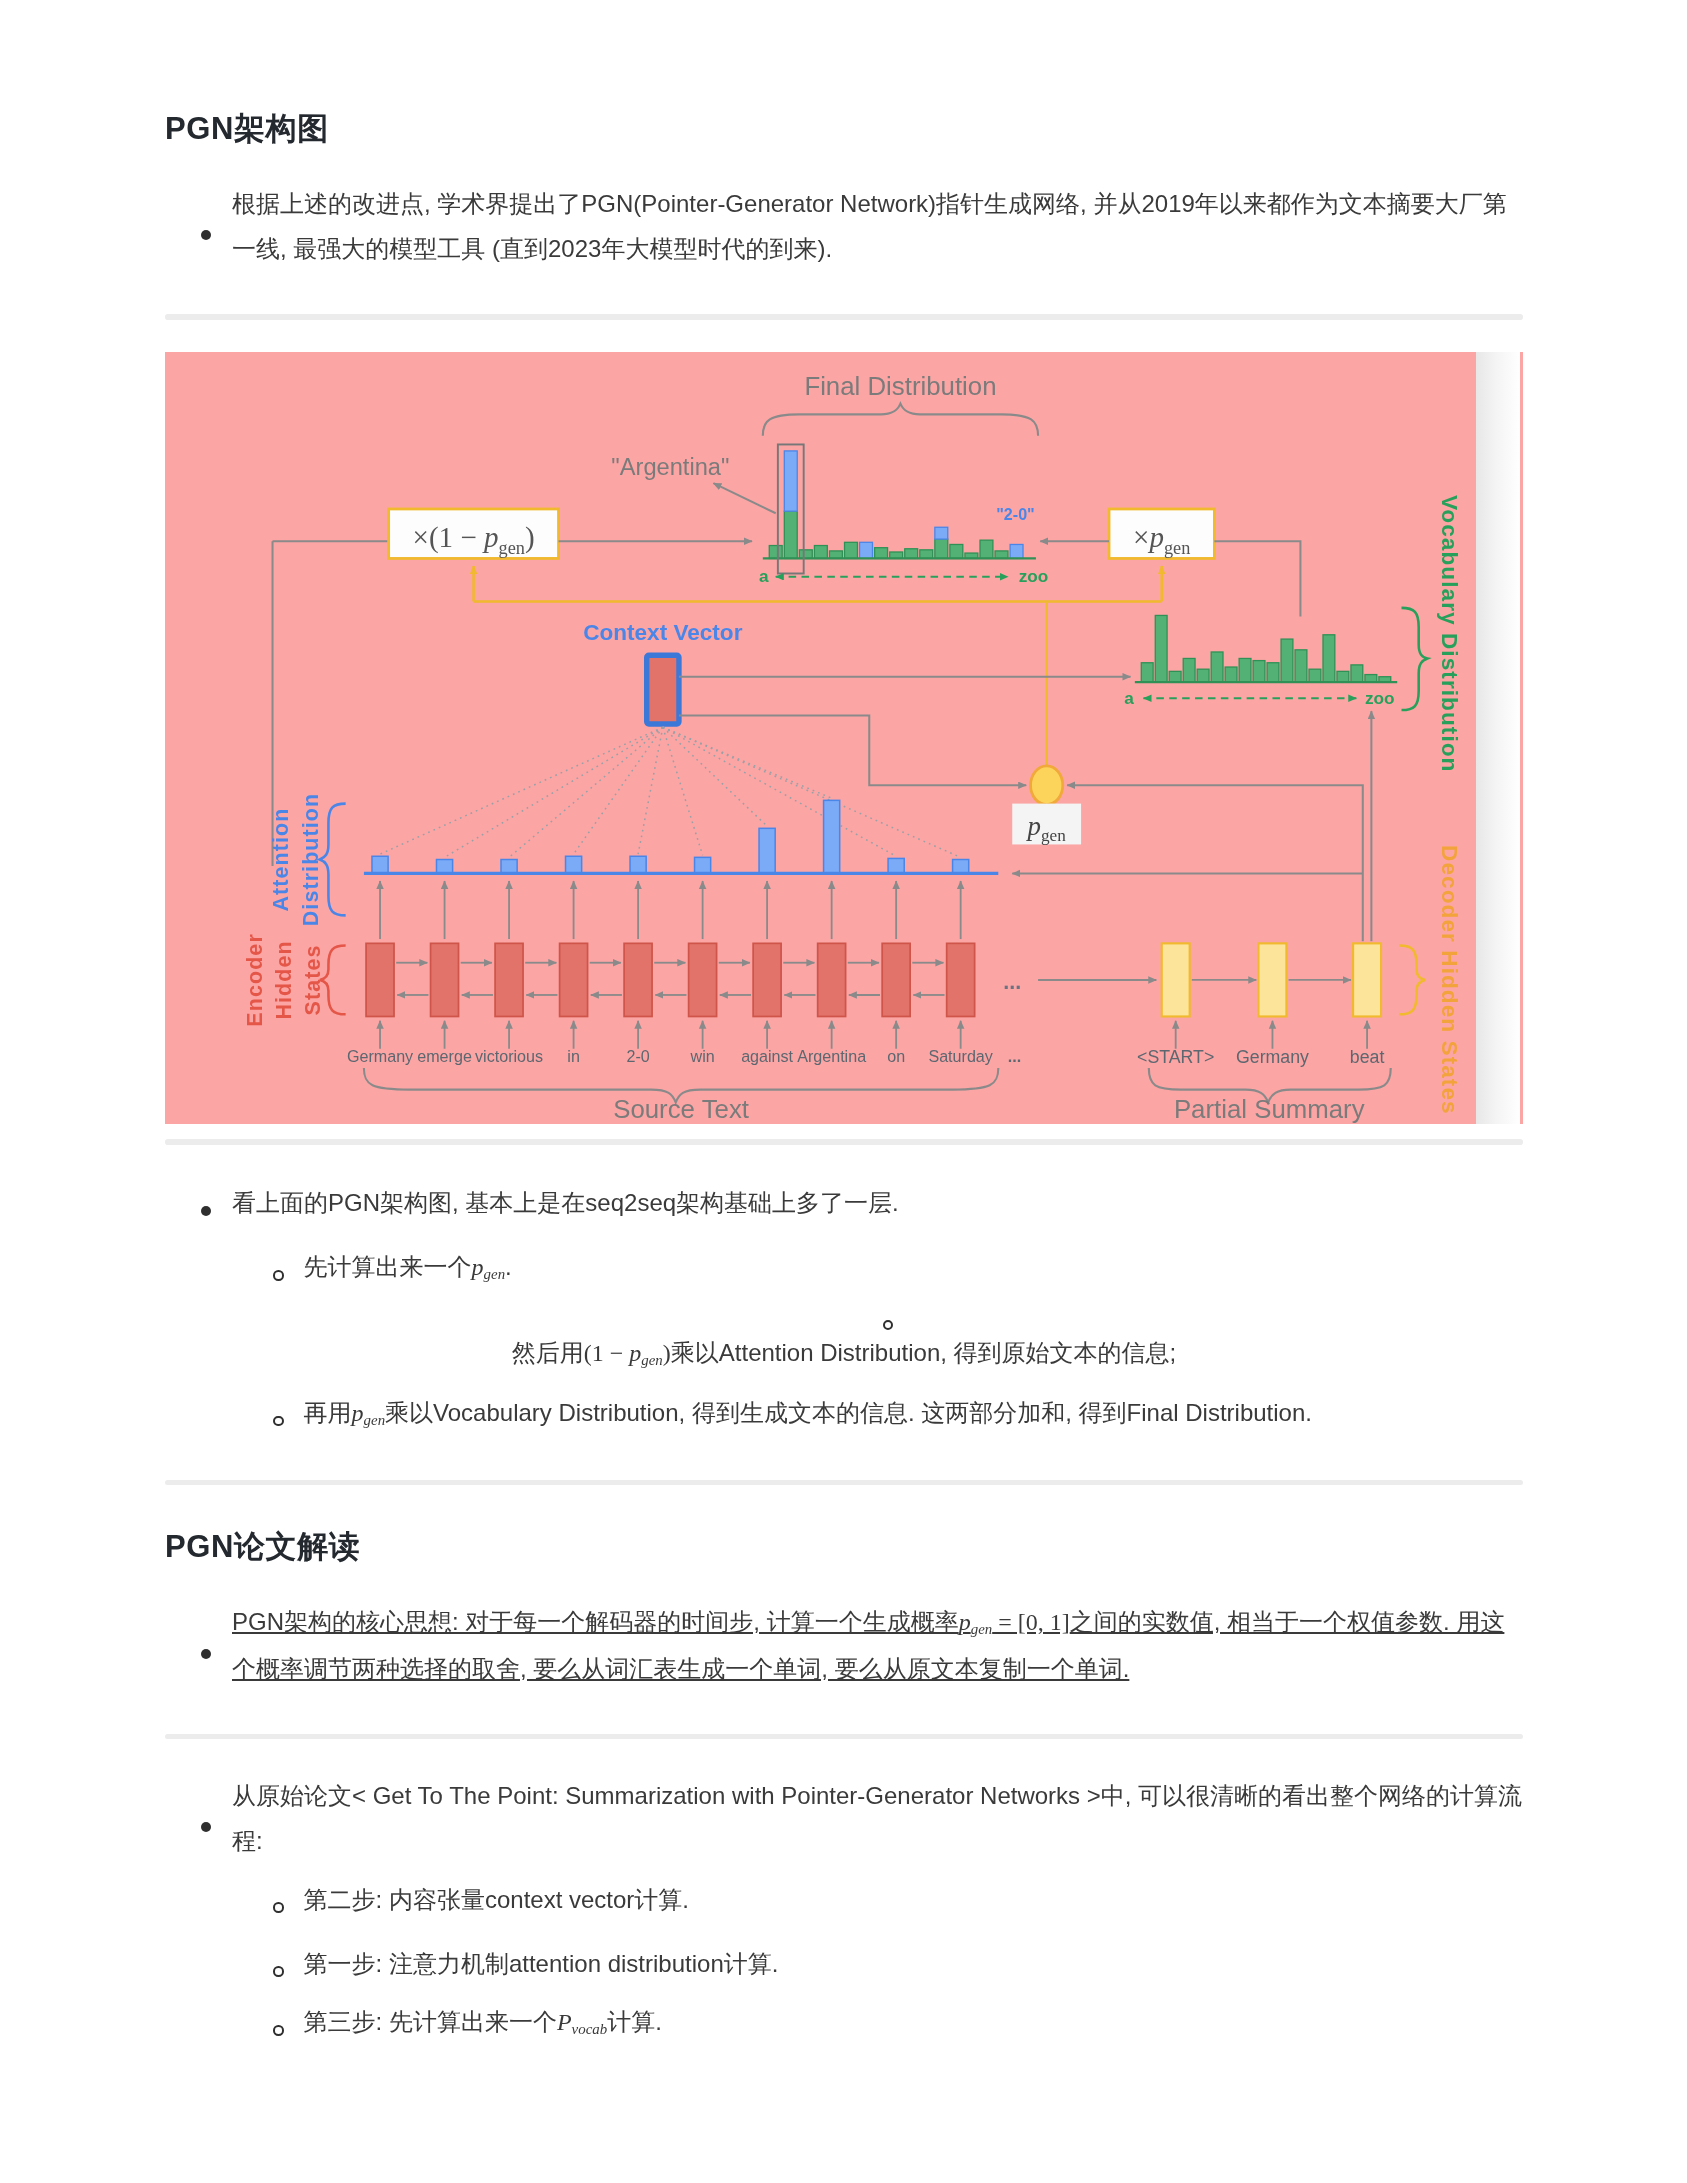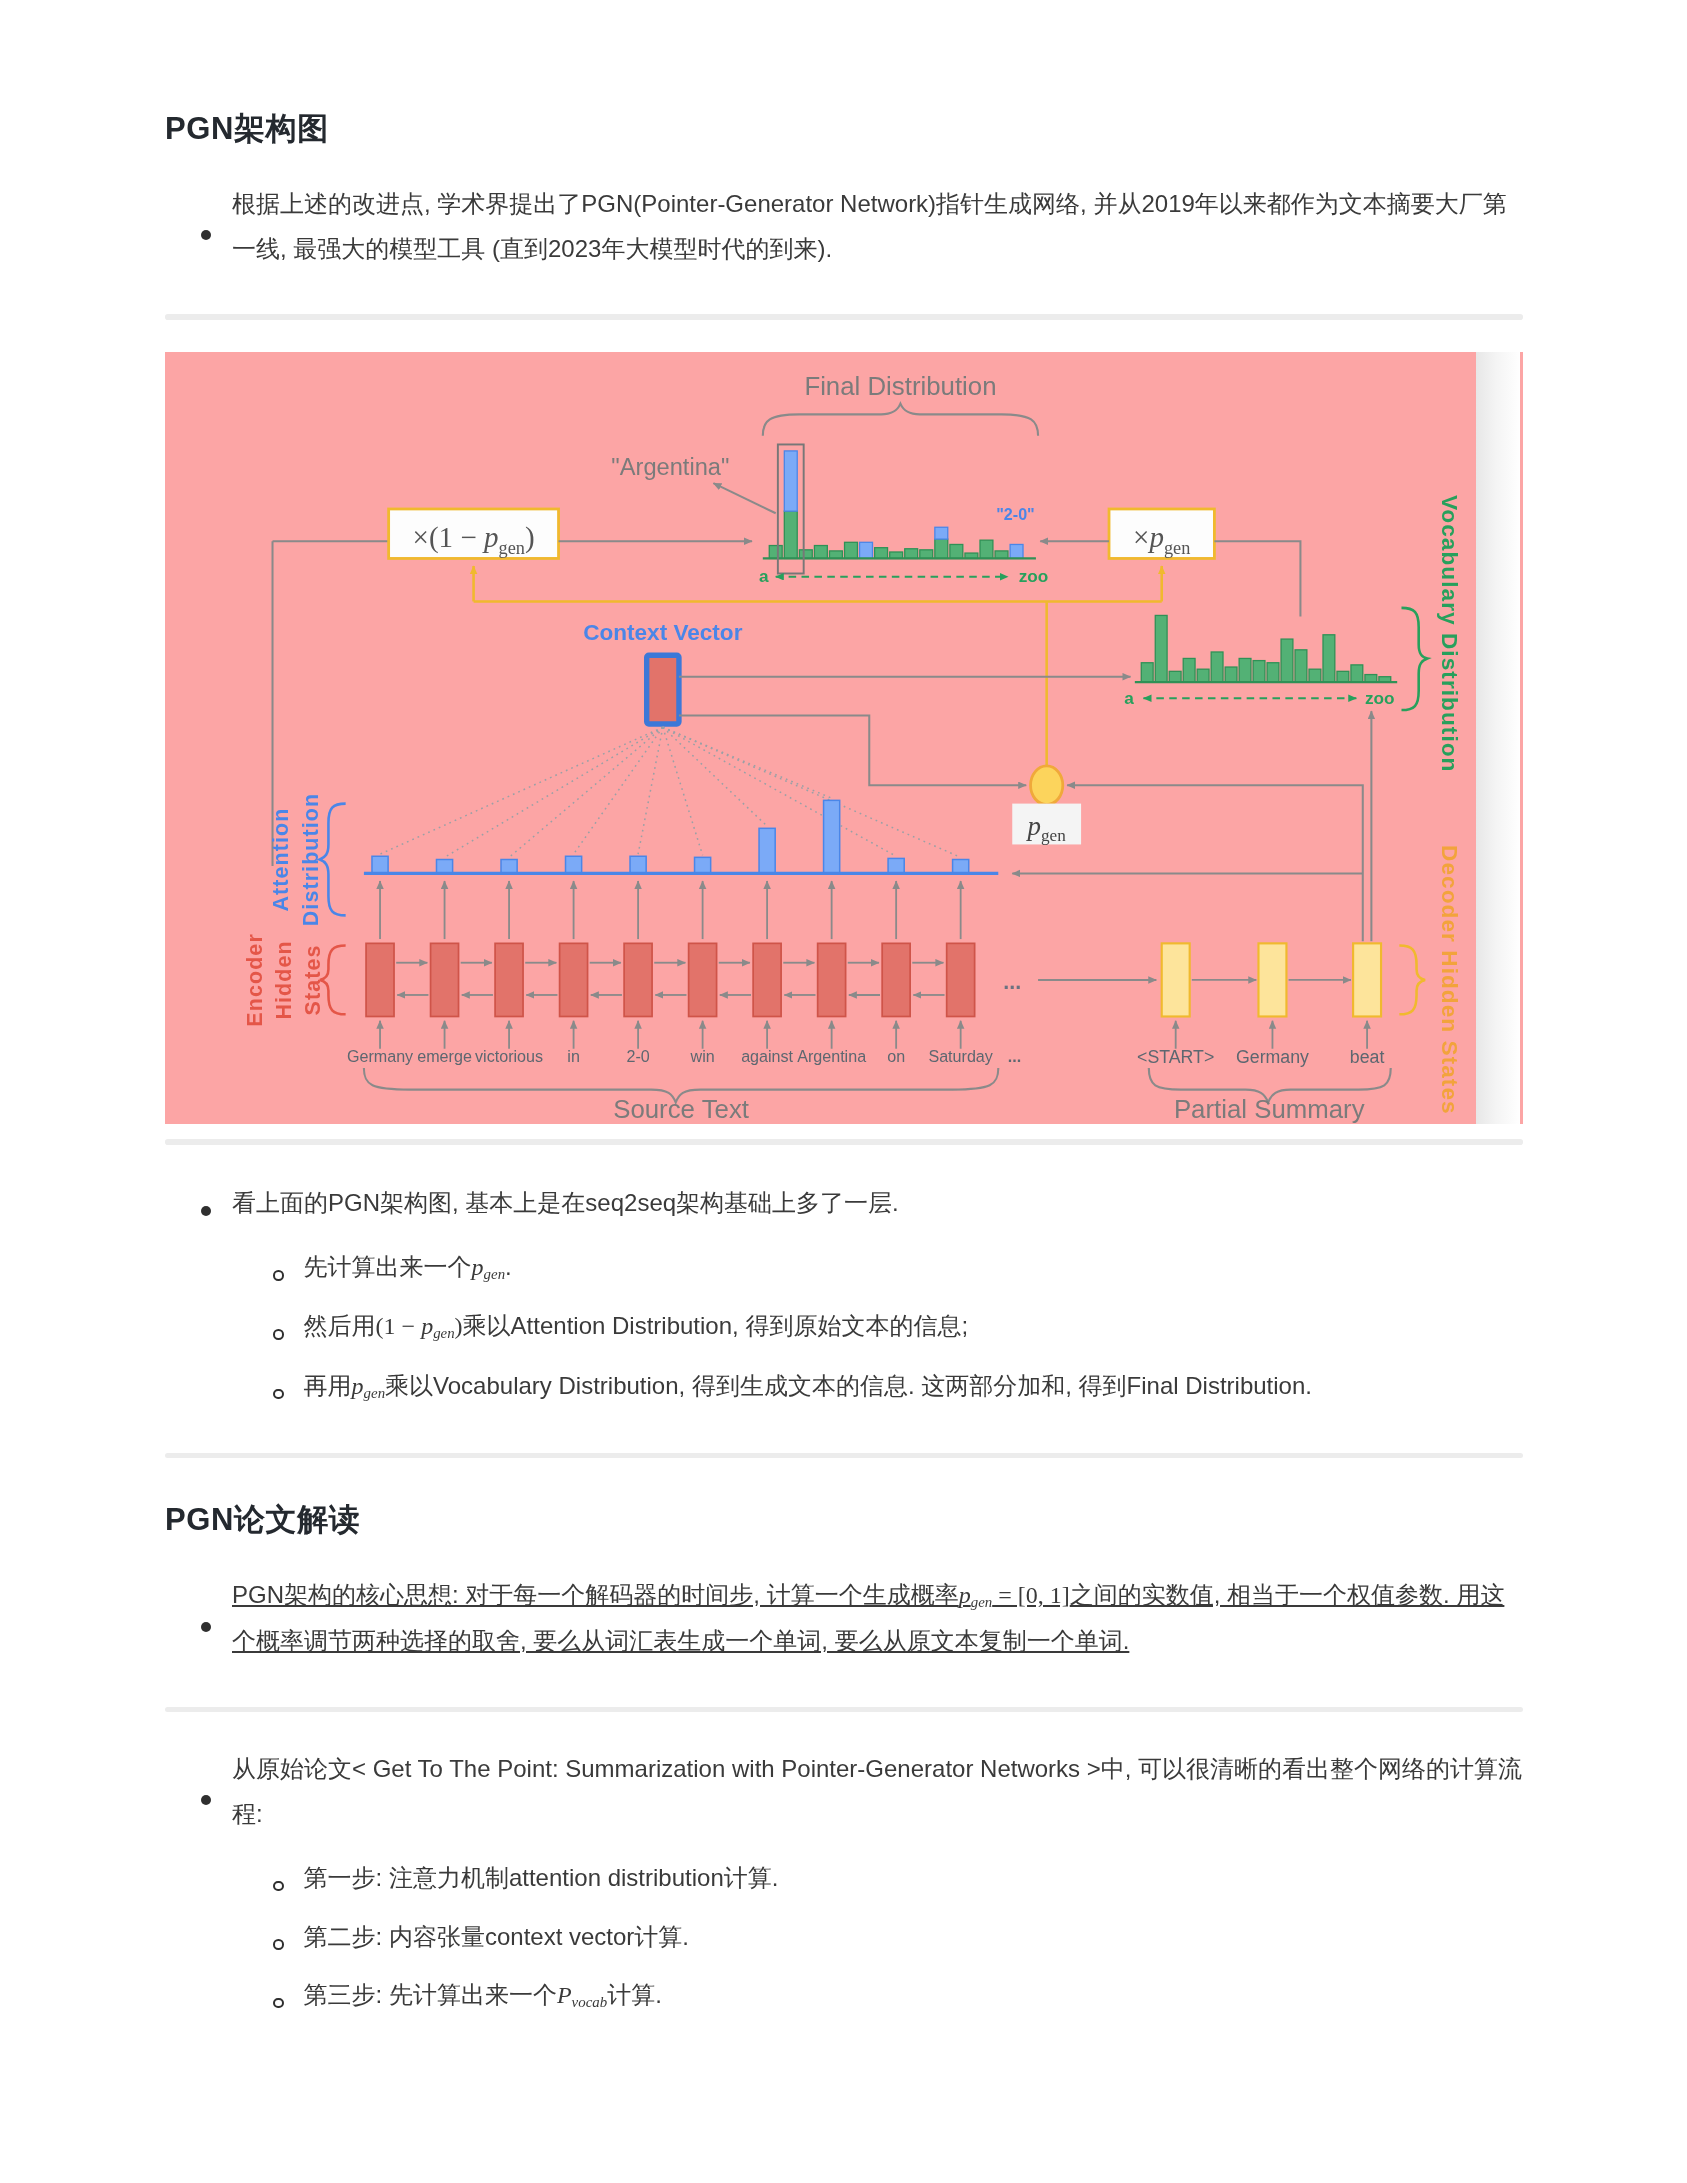--- a/index.html
+++ b/index.html
@@ -312,21 +312,21 @@
   <div class="bullet-row para" style="margin-top:35px;">
     <span class="marker-disc"></span>
     <span class="btext">看上面的PGN架构图, 基本上是在seq2seq架构基础上多了一层.</span>
   </div>
 
   <div class="bullet-row para" style="margin-top:19px;">
     <span class="marker-circle"></span>
     <span class="btext"><span>先计算出来一个</span><span class="mi">p</span><span class="msub">gen</span><span>.</span></span>
   </div>
 
-  <div class="bullet-row para" style="margin-top:13.2px;">
+  <div class="bullet-row para" style="margin-top:13.2px;flex-direction:column;">
     <span class="marker-circle"></span>
     <span class="btext"><span>然后用</span><span class="mroman">(1 − </span><span class="mi">p</span><span class="msub">gen</span><span class="mroman">)</span><span>乘以Attention Distribution, 得到原始文本的信息;</span></span>
   </div>
 
   <div class="bullet-row para" style="margin-top:13.2px;">
     <span class="marker-circle"></span>
     <span class="btext"><span>再用</span><span class="mi">p</span><span class="msub">gen</span><span>乘以Vocabulary Distribution, 得到生成文本的信息. 这两部分加和, 得到Final Distribution.</span></span>
   </div>
 
   <div class="divider" style="margin-top:44px;"></div>
@@ -338,29 +338,29 @@
     <span class="btext"><span>PGN架构的核心思想: 对于每一个解码器的时间步, 计算一个生成概率</span><span class="mi">p</span><span class="msub">gen</span><span class="mroman"> = [0, 1]</span><span>之间的实数值, 相当于一个权值参数. 用这个概率调节两种选择的取舍, 要么从词汇表生成一个单词, 要么从原文本复制一个单词.</span></span>
   </div>
 
   <div class="divider" style="margin-top:43px;"></div>
 
   <div class="bullet-row para" style="margin-top:34px;">
     <span class="marker-disc"></span>
     <span class="btext">从原始论文&lt; Get To The Point: Summarization with Pointer-Generator Networks &gt;中, 可以很清晰的看出整个网络的计算流程:</span>
   </div>
 
+  <div class="bullet-row para" style="margin-top:13.2px;">
+    <span class="marker-circle"></span>
+    <span class="btext">第二步: 内容张量context vector计算.</span>
+  </div>
+
   <div class="bullet-row para" style="margin-top:19px;">
     <span class="marker-circle"></span>
     <span class="btext">第一步: 注意力机制attention distribution计算.</span>
   </div>
 
   <div class="bullet-row para" style="margin-top:13.2px;">
     <span class="marker-circle"></span>
-    <span class="btext">第二步: 内容张量context vector计算.</span>
-  </div>
-
-  <div class="bullet-row para" style="margin-top:13.2px;">
-    <span class="marker-circle"></span>
     <span class="btext"><span>第三步: 先计算出来一个</span><span class="mi">P</span><span class="msub">vocab</span><span>计算.</span></span>
   </div>
 
 </div>
 
 
 </body></html>

